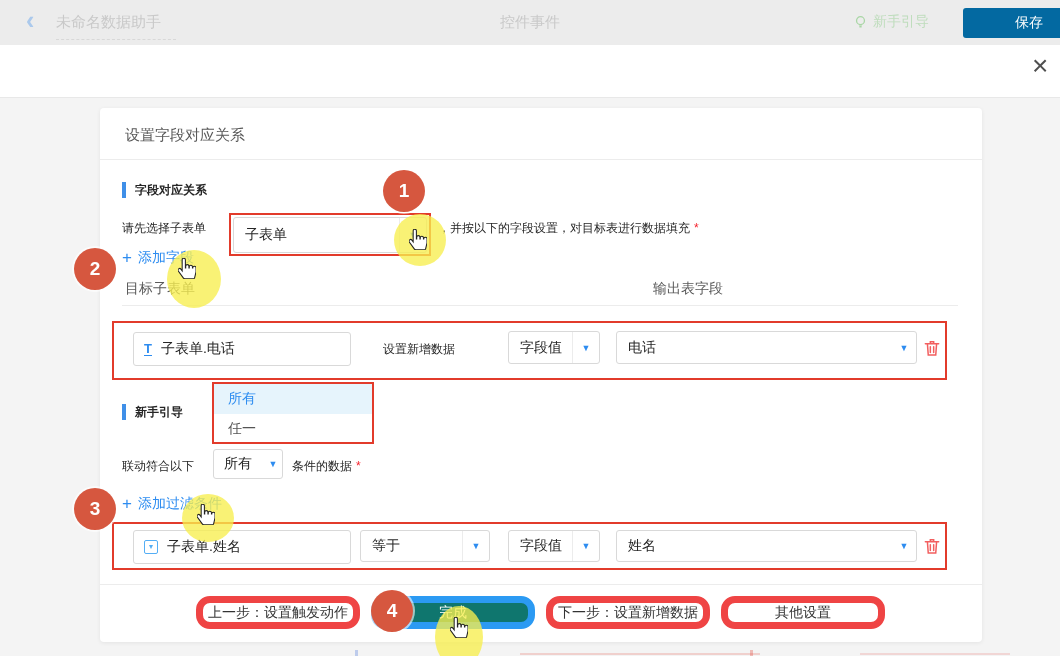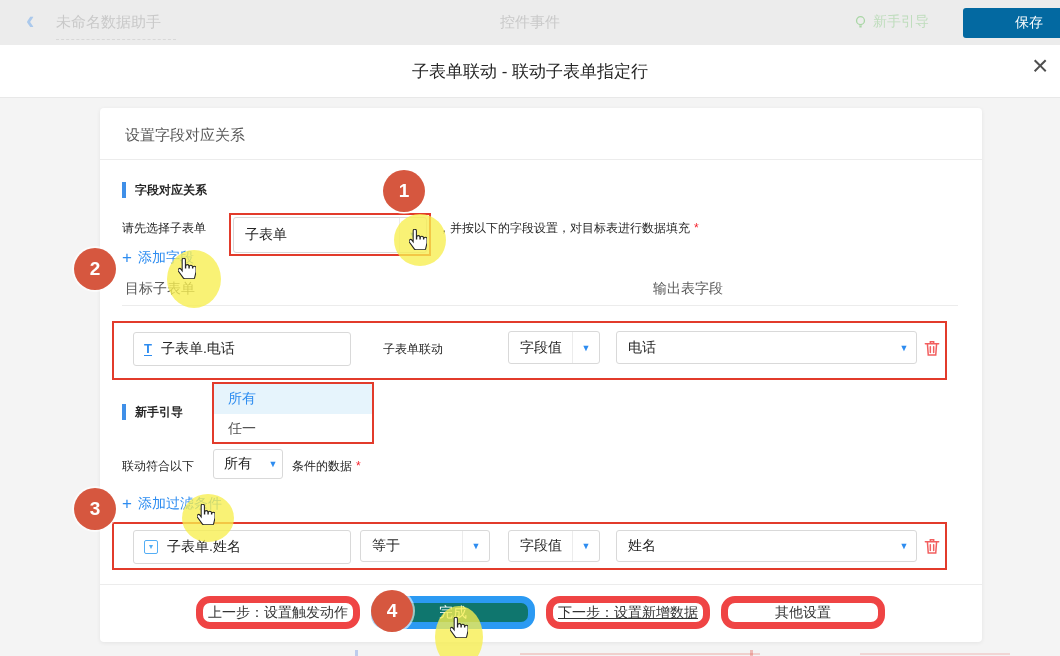--- a/index.html
+++ b/index.html
@@ -75,21 +75,20 @@
     <svg class="bulb" viewBox="0 0 16 16" fill="none" stroke="#a9d6a5" stroke-width="1.4">
       <circle cx="8" cy="6" r="4.2"></circle>
         <path d="M6.4 10.5h3.2M6.8 12.5h2.4"></path>
     </svg>
     <span>新手引导</span>
   </span>
   <span class="tb-save">保存</span>
 </div>
 
 <div class="mhead">
-  <span class="m-title">子表单联动 - 联动子表单指定行</span>
   <span class="m-close">×</span>
 </div>
 
 <div class="card">
   <span class="card-hd">设置字段对应关系</span>
   <div class="hr" style="top:51px;"></div>
 
   <div class="sec-title" style="left:22px;top:74px;">字段对应关系</div>
 
   <span class="lbl" style="left:22px;top:112px;">请先选择子表单</span>
@@ -106,21 +105,21 @@
   </span>
 
   <span class="col-hd" style="left:25px;top:172px;">目标子表单</span>
   <span class="col-hd" style="left:553px;top:172px;">输出表字段</span>
   <div class="hr" style="top:197px;left:22px;width:836px;"></div>
 
   <div class="fld" style="left:33px;top:224px;width:218px;height:34px;">
     <span class="ic-t">T</span>
     <span>子表单.电话</span>
   </div>
-  <span class="lbl" style="left:283px;top:233px;">子表单联动</span>
+  <span class="lbl" style="left:283px;top:233px;">设置新增数据</span>
   <div class="sel" style="left:408px;top:223px;width:92px;height:33px;">
     <span class="sel-txt">字段值</span>
     <span class="sel-arr sep">▼</span>
   </div>
   <div class="sel" style="left:516px;top:223px;width:301px;height:33px;">
     <span class="sel-txt">电话</span>
     <span class="sel-arr">▼</span>
   </div>
   <svg class="trash" style="left:822px;top:229px;" viewBox="0 0 24 24" fill="none" stroke="#f25f5f" stroke-width="1.8" stroke-linecap="round">
     <path d="M4 7h16M10 7V4.5h4V7M6.5 7l1 13.5h9l1-13.5M10 10.5v7M14 10.5v7"></path>
@@ -162,21 +161,21 @@
     <span class="sel-txt">姓名</span>
     <span class="sel-arr">▼</span>
   </div>
   <svg class="trash" style="left:822px;top:427px;" viewBox="0 0 24 24" fill="none" stroke="#f25f5f" stroke-width="1.8" stroke-linecap="round">
     <path d="M4 7h16M10 7V4.5h4V7M6.5 7l1 13.5h9l1-13.5M10 10.5v7M14 10.5v7"></path>
   </svg>
 
   <div class="hr" style="top:476px;"></div>
   <div class="btn" style="left:96px;top:488px;width:164px;">上一步：设置触发动作</div>
   <div class="btn primary" style="left:271px;top:488px;width:164px;">完成</div>
-  <div class="btn" style="left:446px;top:488px;width:164px;text-decoration:underline;">下一步：设置新增数据</div>
+  <div class="btn" style="left:446px;top:488px;width:164px;">下一步：设置新增数据</div>
   <div class="btn" style="left:621px;top:488px;width:164px;">其他设置</div>
 </div>
 
 <div class="redbox" style="left:229px;top:213px;width:202px;height:43px;"></div>
 <div class="redbox" style="left:112px;top:321px;width:835px;height:59px;"></div>
 <div class="redbox" style="left:212px;top:382px;width:162px;height:62px;"></div>
 <div class="redbox" style="left:112px;top:522px;width:835px;height:48px;"></div>
 
 <div class="num-circle" style="left:383px;top:170px;">1</div>
 <div class="num-circle" style="left:74px;top:248px;">2</div>

